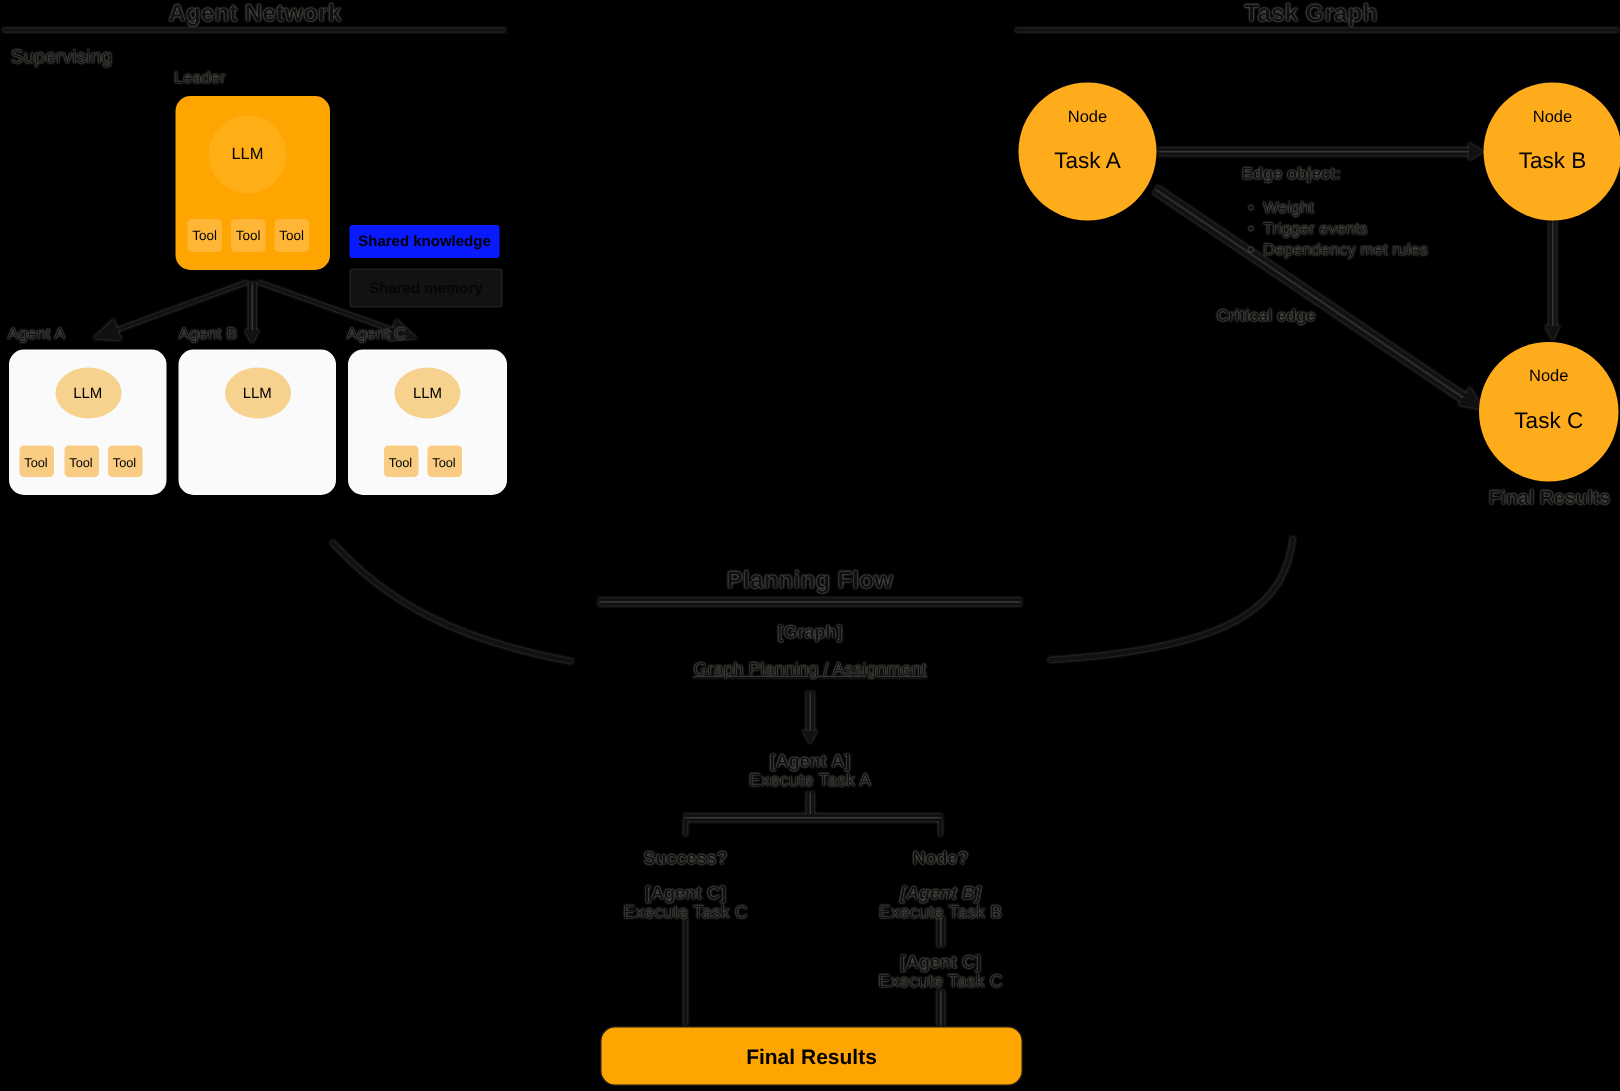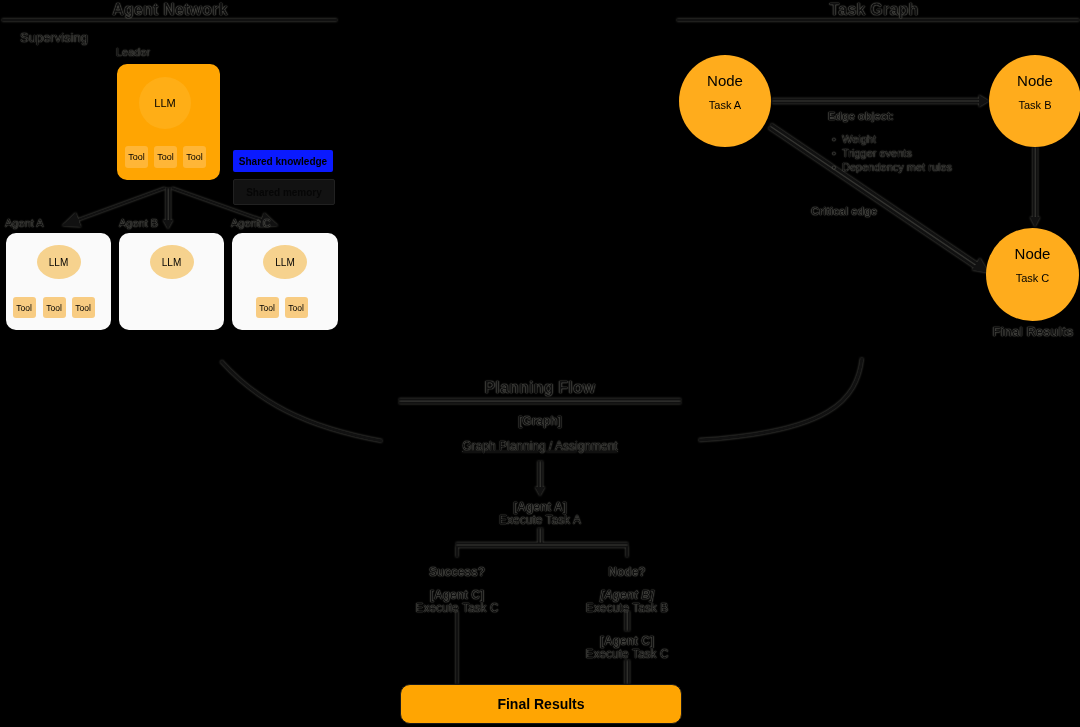--- a/index.html
+++ b/index.html
@@ -63,22 +63,22 @@
     border:1px solid #212121;
     display:flex; align-items:center; justify-content:center;
     font-size:10px; font-weight:bold; border-radius:2px;
   }
 
   
   .task-node {
     position:absolute; border-radius:50%;
     background: var(--node_orange, #FFAC1C); color:#000;
   }
-  .task-node .node-lbl { position:absolute; left:50%; transform:translateX(-50%); top:17px; font-size:15px; }
-  .task-node .task-lbl { position:absolute; left:50%; transform:translateX(-50%); top:44px; font-size:11px; }
+  .task-node .node-lbl { position:absolute; left:50%; transform:translateX(-50%); top:17px; font-size:11px; }
+  .task-node .task-lbl { position:absolute; left:50%; transform:translateX(-50%); top:44px; font-size:15px; }
   .bullet-row { display:flex; align-items:flex-start; height:14px; font-size:11px; }
   .bullet-row .dot { width:10px; }
 
   
   .final-box {
     background: var(--orange, #FFA502); color:#000;
     border:1px solid #1a1a1a; border-radius:10px;
     display:flex; align-items:center; justify-content:center;
     font-size:14px; font-weight:bold;
   }
@@ -124,21 +124,21 @@
     <path class="ln" stroke-width="2.4" d="M457,546 V557"></path>
     <path class="ln" stroke-width="2.4" d="M627,546 V557"></path>
 
     <path class="ln" stroke-width="2.4" d="M457,611 V684"></path>
     <path class="ln" stroke-width="2" d="M625.7,611 V631 M628.7,611 V631"></path>
     <path class="ln" stroke-width="2" d="M625.7,660 V684 M628.7,660 V684"></path>
   </svg>
 
   <div class="abs cx glow sec-title" style="left:170px; top:1px;">Agent Network</div>
 
-  <div class="abs glow lbl13" style="left:20px; top:30px;">Supervising</div>
+  <div class="abs glow lbl13" style="left:7px; top:30px;">Supervising</div>
 
   <div class="abs glow lbl11" style="left:116px; top:46px;">Leader</div>
 
   <div class="abs leader-box" style="left:115px; top:62px; width:103px; height:116px;">
     <div class="llm-disc" style="left:22px; top:13px; width:52px; height:52px;">LLM</div>
     <div class="tool-chip" style="left:8px;">Tool</div>
     <div class="tool-chip" style="left:37px;">Tool</div>
     <div class="tool-chip" style="left:66px;">Tool</div>
   </div>
 

